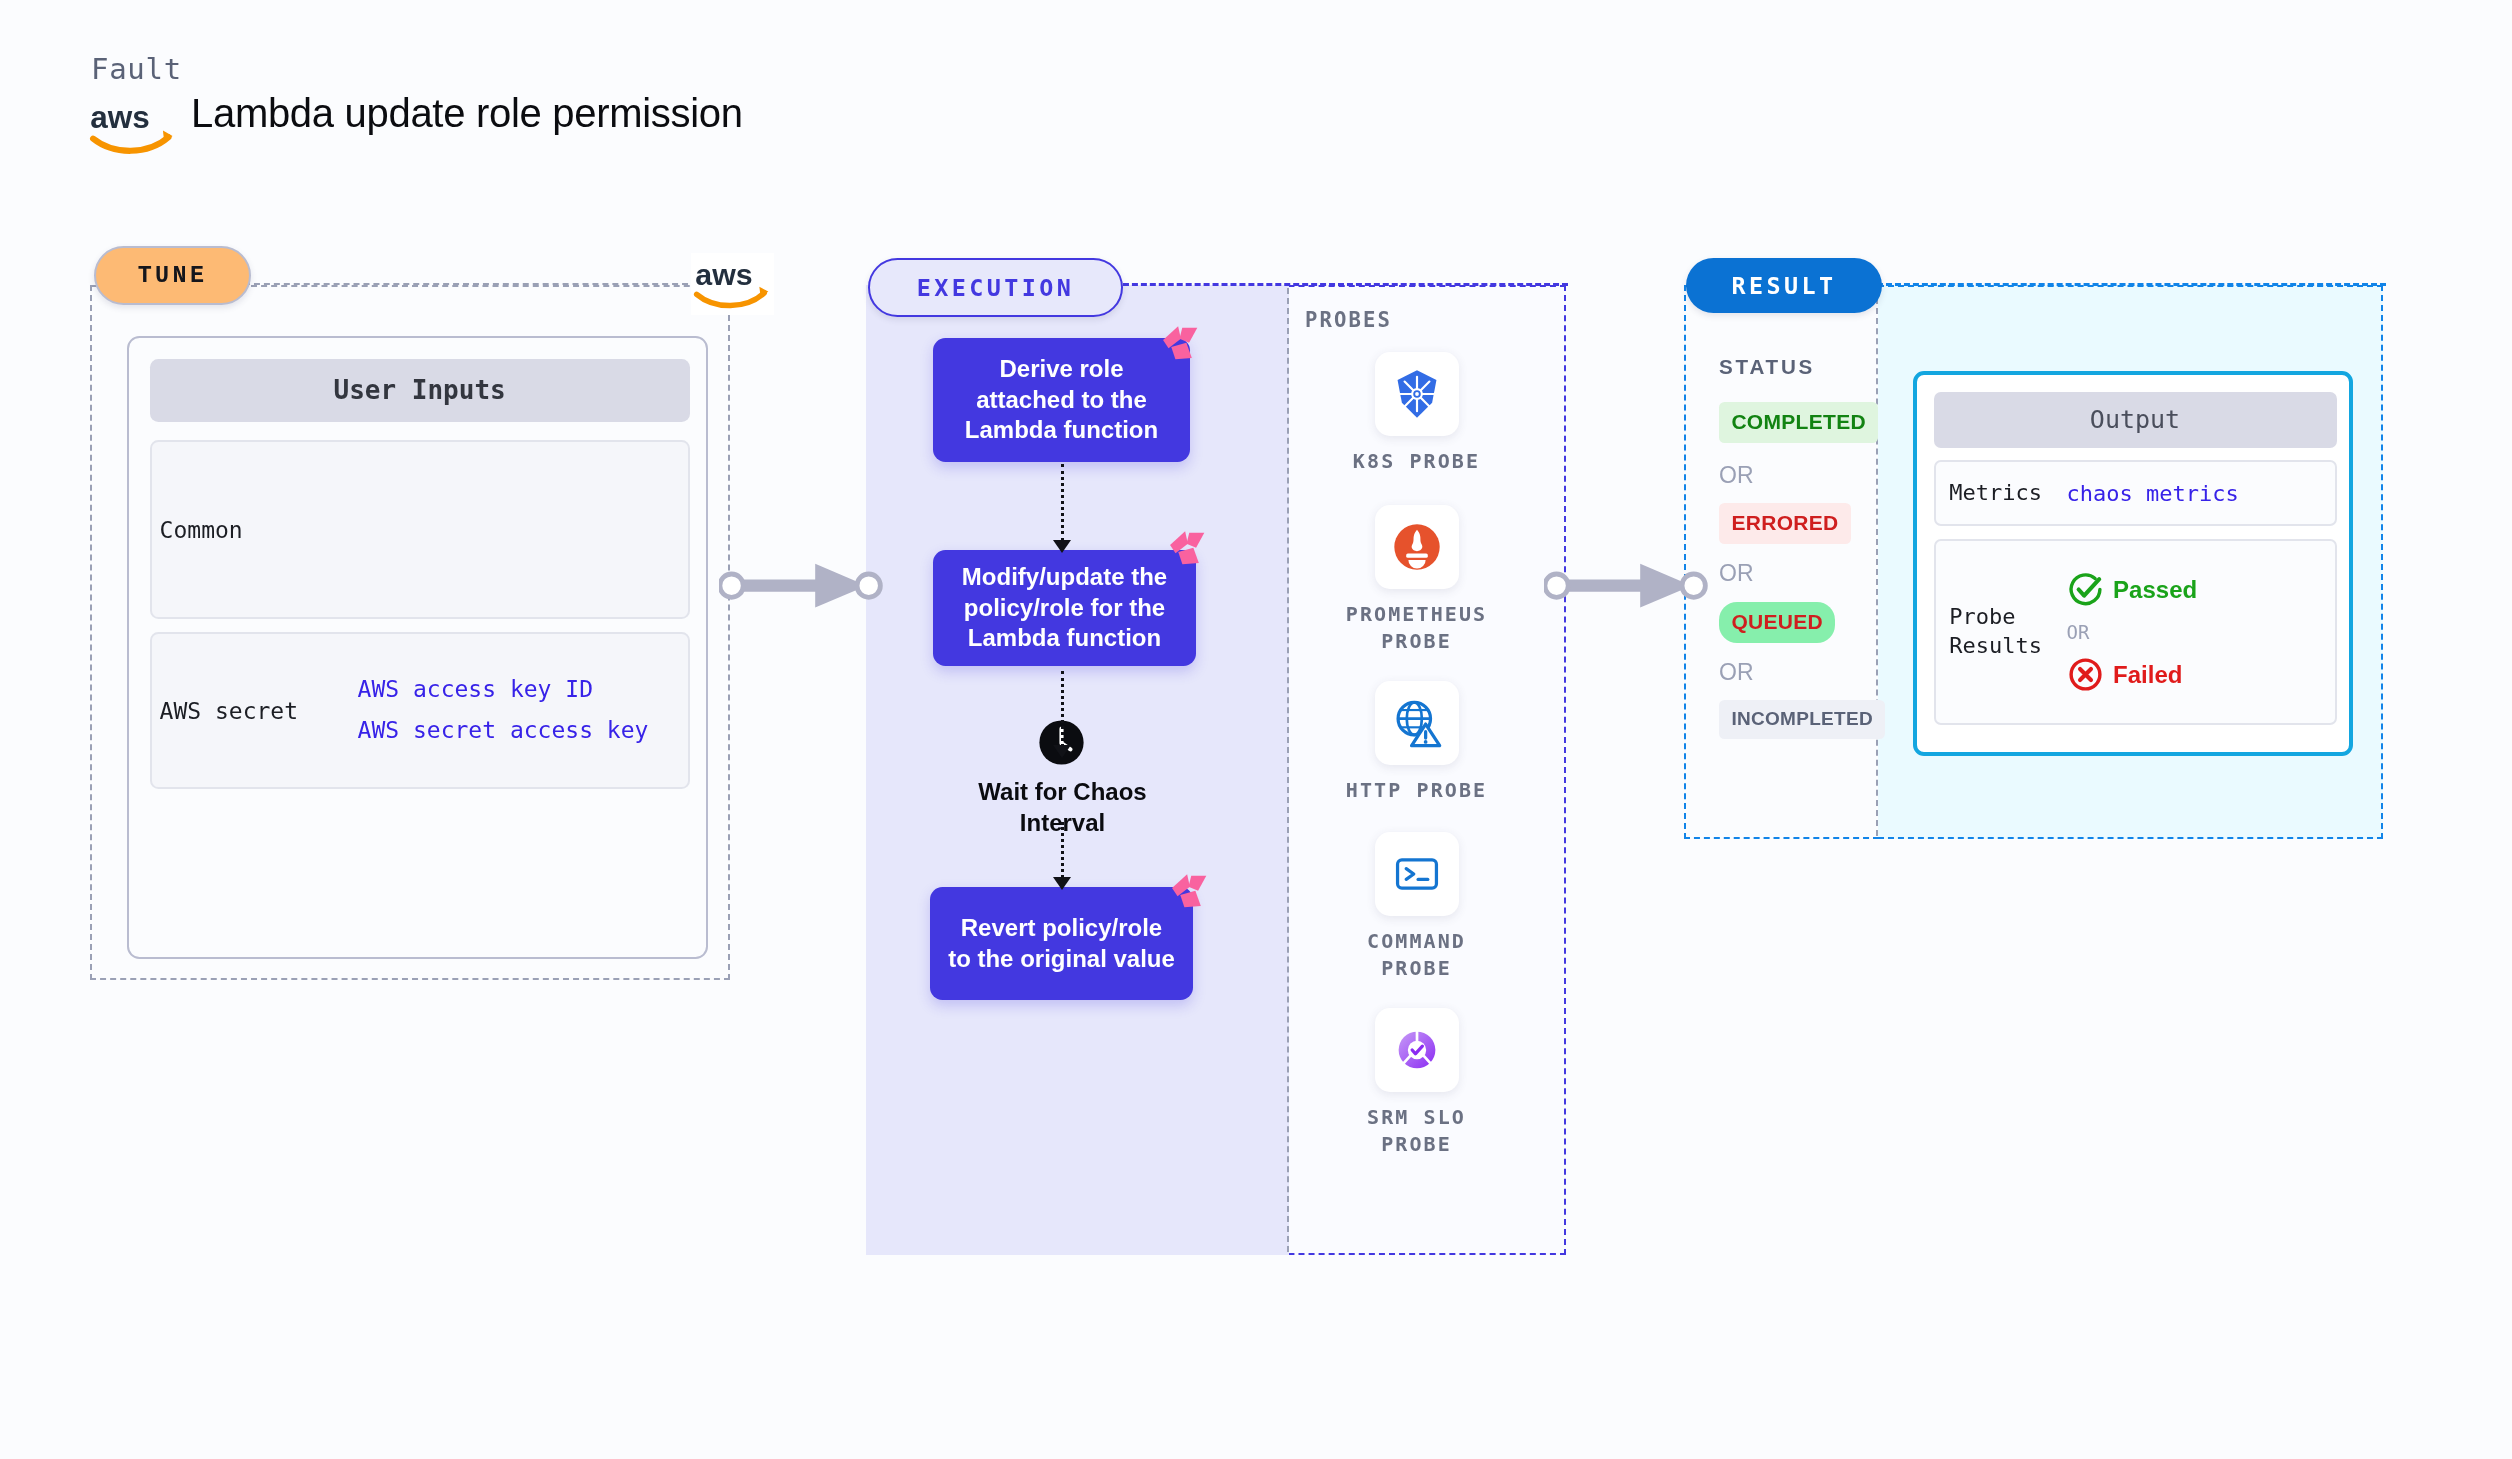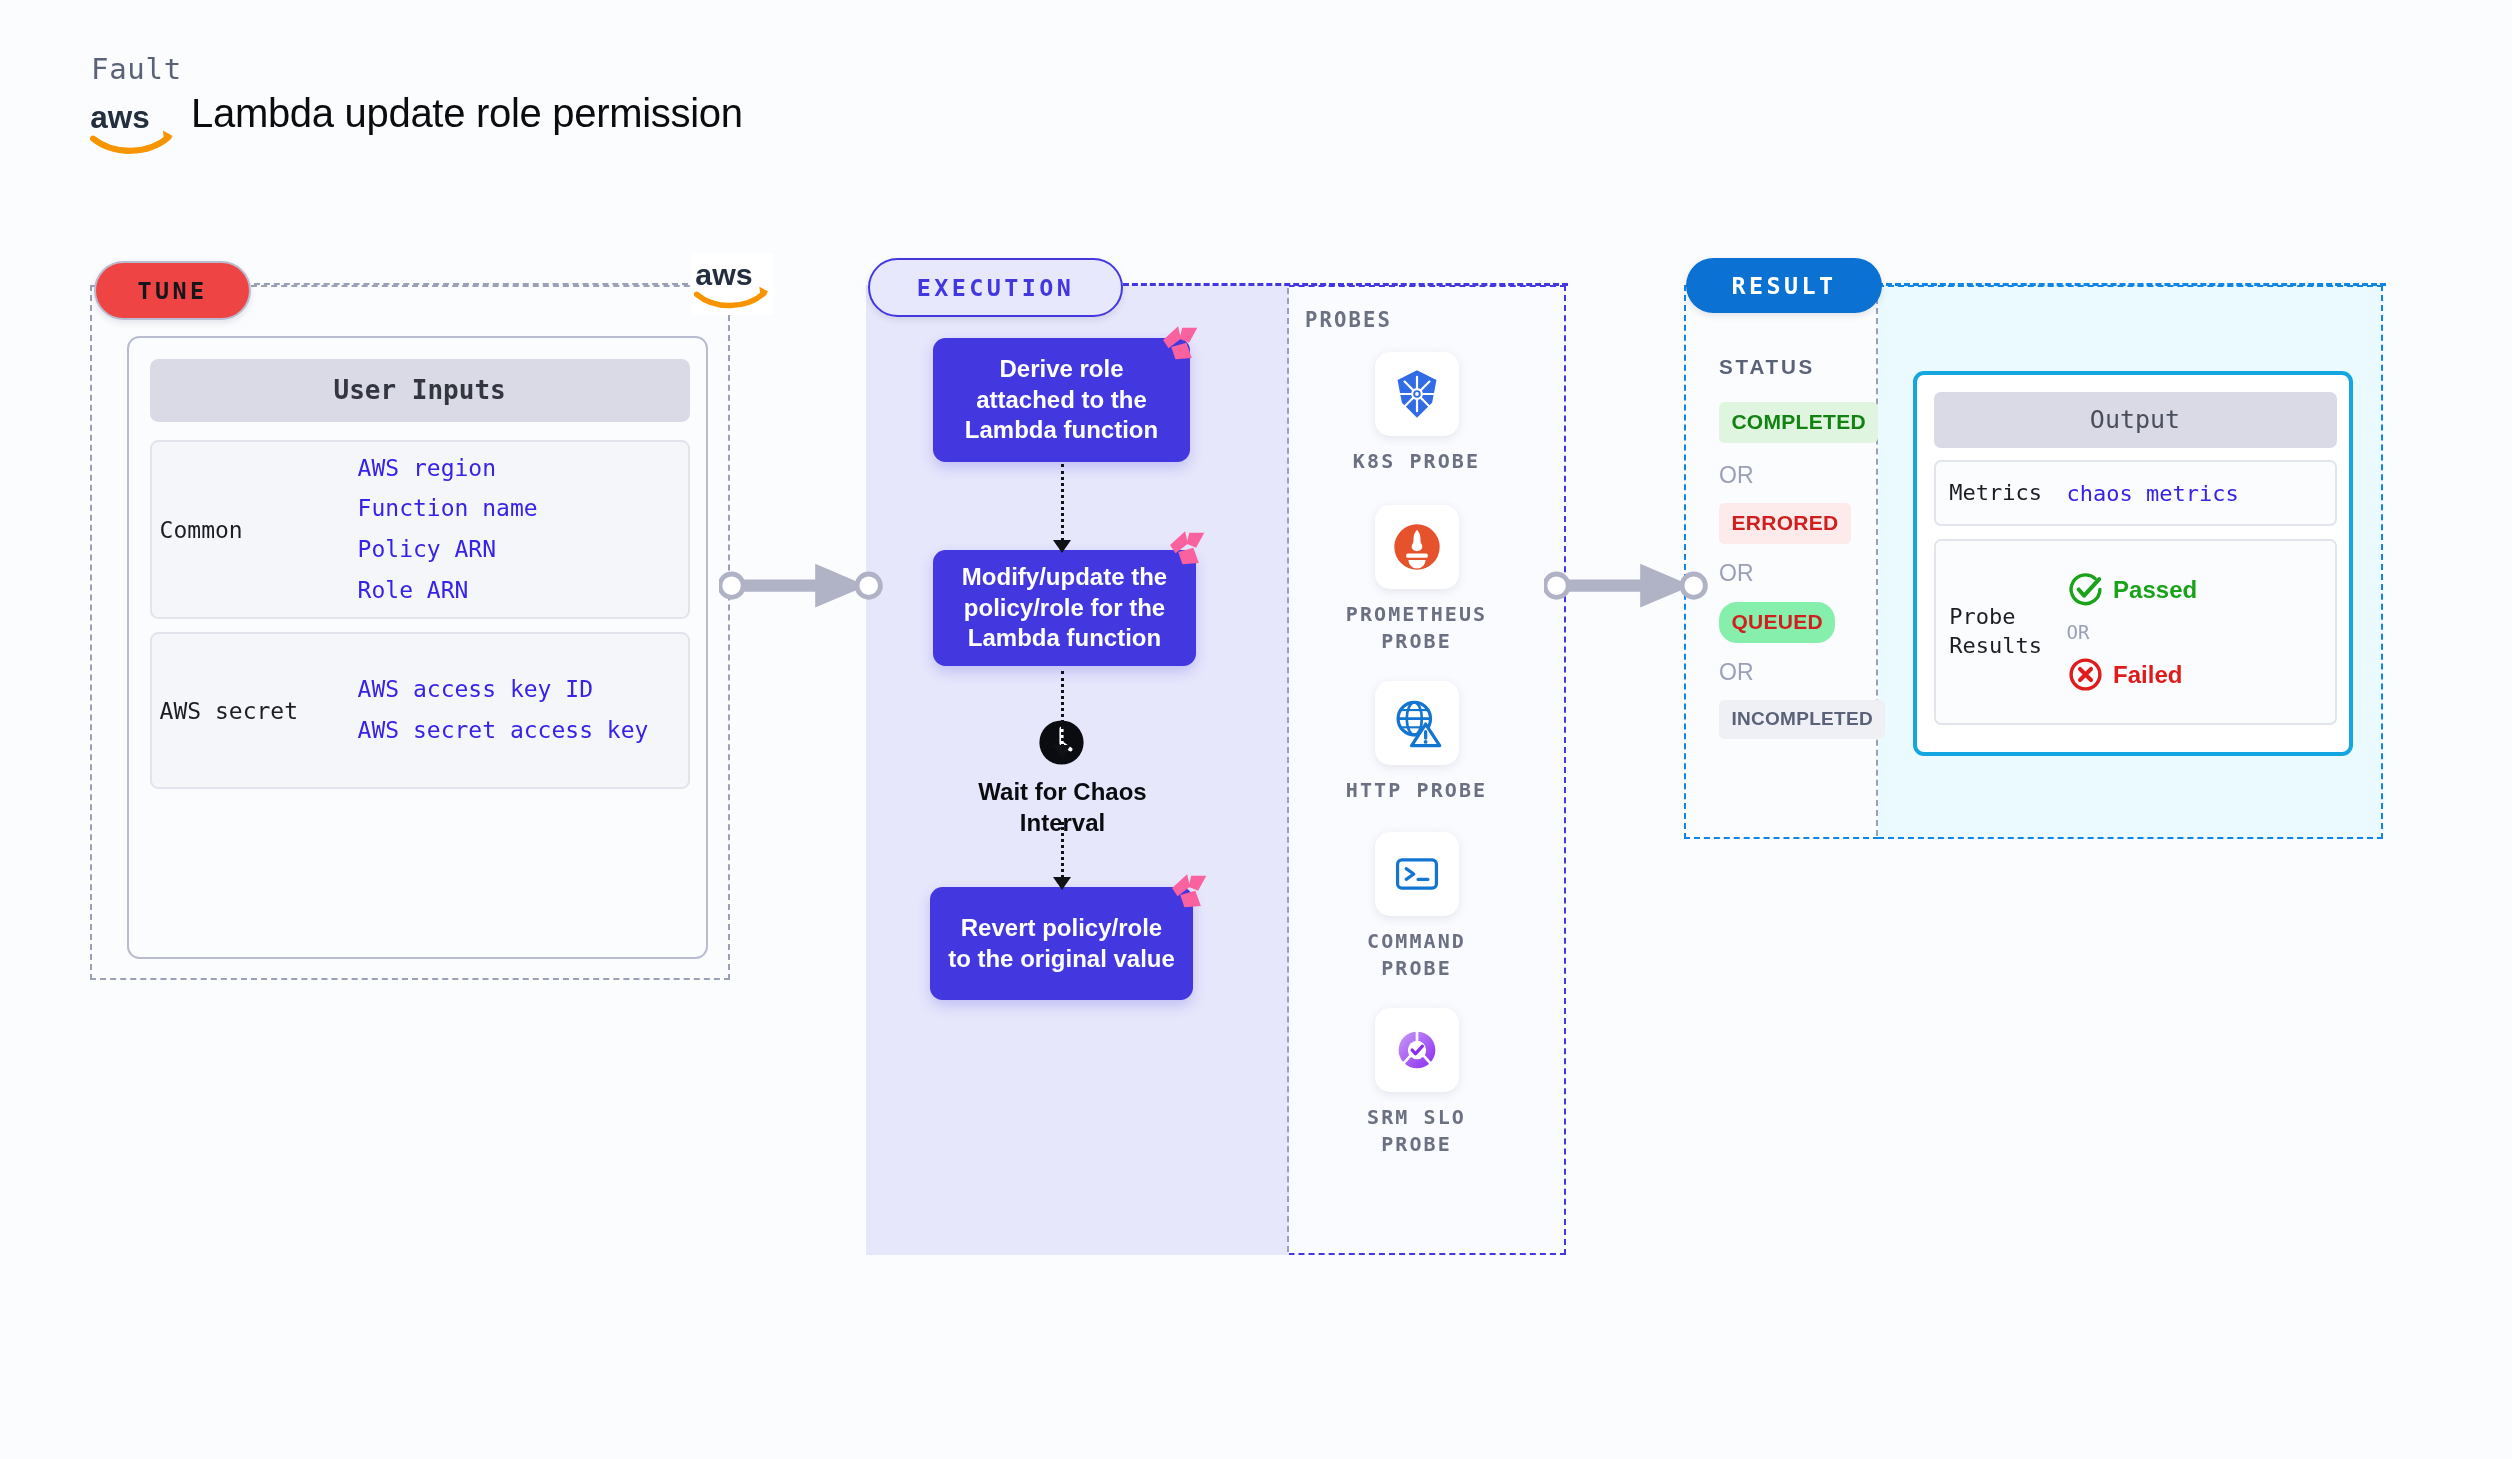--- a/index.html
+++ b/index.html
@@ -28,22 +28,22 @@
   }
 
   
   .pill {
     position: absolute; display: flex; align-items: center; justify-content: center;
     border-radius: 687px; font-family: "DejaVu Sans Mono", monospace;
     font-weight: bold; letter-spacing: 3.4px; z-index: 6;
     box-shadow: 0 2.8px 6.9px rgba(60,60,100,.13);
   }
   .pill-tune {
-    left: 94px; top: 261px; width: 153px; height: 55px;
-    background: #ef4444; border: 2.8px solid #b9bcd0; color: #15161c; font-size: 23.4px;
+    left: 94px; top: 246px; width: 153px; height: 55px;
+    background: #fdba74; border: 2.8px solid #b9bcd0; color: #15161c; font-size: 23.4px; font-family: Liberation Mono, monospace;
   }
   .pill-exec {
     left: 868px; top: 258px; width: 251px; height: 55px;
     background: #e7e8fb; border: 2.8px solid #4338e0; color: #4338e0; font-size: 23.4px;
   }
   .pill-result {
     left: 1686px; top: 258px; width: 196px; height: 55px;
     background: #0b72d3; border: none; color: #ffffff; font-size: 23.4px;
   }
 
@@ -284,26 +284,20 @@
     <text x="6" y="46" font-family="Liberation Sans, sans-serif" font-size="44" font-weight="bold" fill="#232f3e">aws</text>
     <path d="M8 60 C34 82, 80 82, 106 58" stroke="#f79400" stroke-width="8" fill="none" stroke-linecap="round"></path>
     <path d="M99 49 L112 56 L101 65 Z" fill="#f79400"></path>
   </svg>
 
   <div class="tune-card">
     <div class="tune-head">User Inputs</div>
 
     <div class="tune-grp grp1">
       <div class="grp-label">Common</div>
-      <div class="grp-vals">
-        <div class="grp-val">AWS region</div>
-        <div class="grp-val">Function name</div>
-        <div class="grp-val">Policy ARN</div>
-        <div class="grp-val">Role ARN</div>
-      </div>
     </div>
 
     <div class="tune-grp grp2">
       <div class="grp-label">AWS secret</div>
       <div class="grp-vals">
         <div class="grp-val">AWS access key ID</div>
         <div class="grp-val">AWS secret access key</div>
       </div>
     </div>
 

